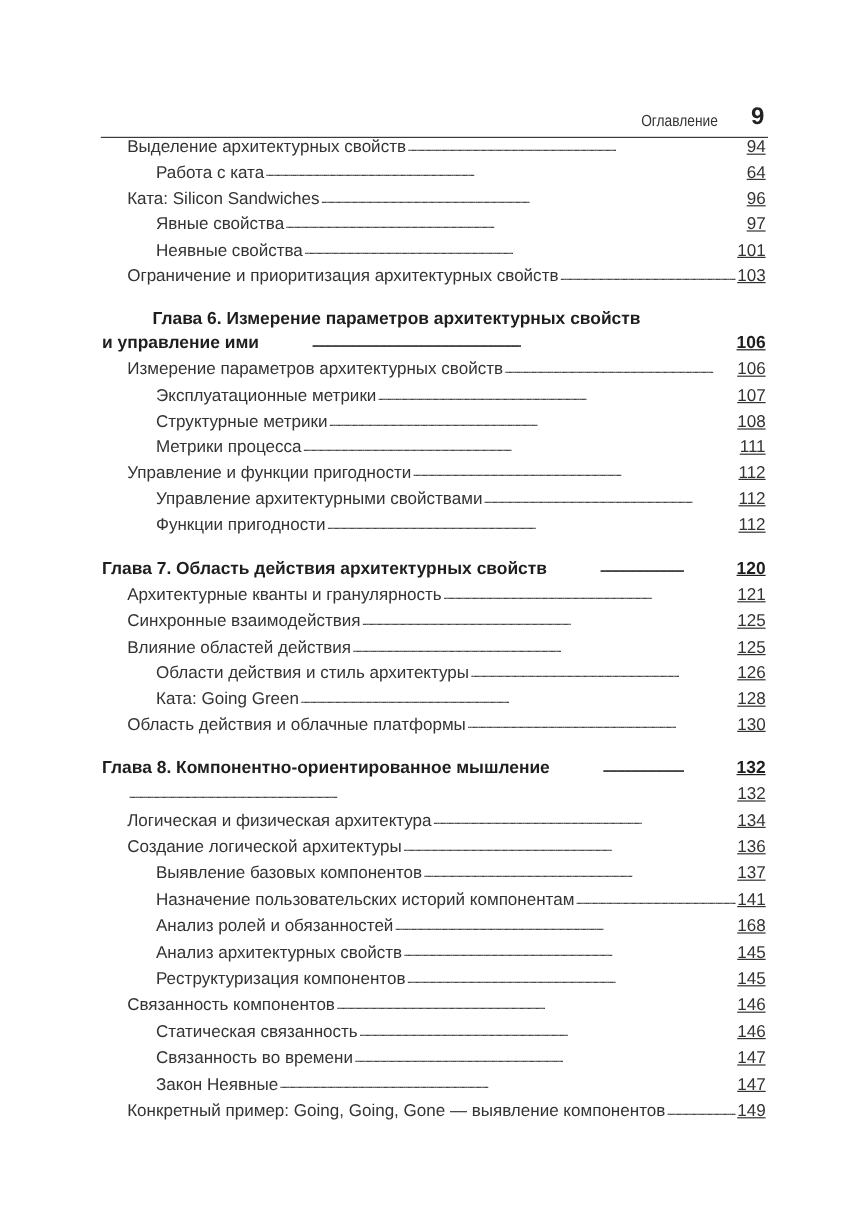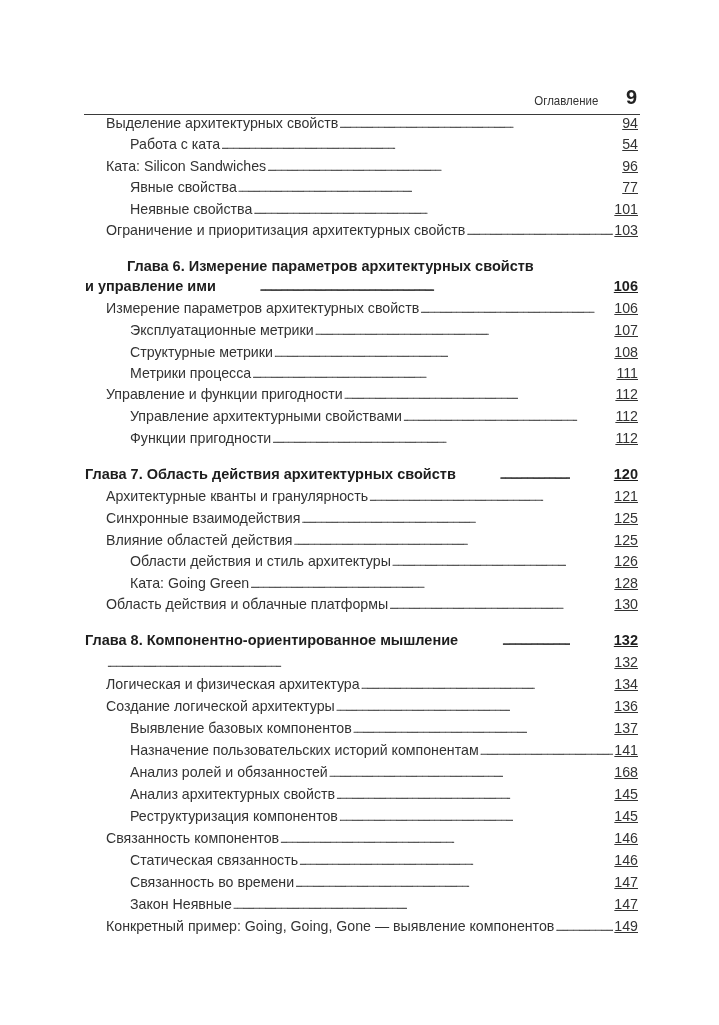--- a/index.html
+++ b/index.html
@@ -20,21 +20,21 @@
     position: absolute; right: 42px; top: 9px;
     font-size: 13.5px; color: #333; transform: scaleX(0.85); transform-origin: right center;
   }
   .header .pageno {
     position: absolute; right: 3px; top: 2px;
     font-size: 20px; font-weight: bold; color: #222;
   }
   .toc { position: absolute; left: 0; top: 0; width: 719px; }
   .row {
     position: absolute; height: 20px;
-    display: flex; align-items: flex-start;
+    display: flex; align-items: center;
     font-size: 14.2px; line-height: 20px; color: #333;
   }
   .row .label { white-space: nowrap; }
   .row .leader {
     flex: 1; overflow: hidden; white-space: nowrap;
     margin: 0 1px; position: relative; top: 0px;
   }
   .row .leader::before {
     content: ". . . . . . . . . . . . . . . . . . . . . . . . . . . . . . . . . . . . . . . . . . . . . . . . . . . . . . . . . . . . . . . . . . . . . . . . . . . . . . . . . . . . . . . . . . . . . . . . . . . . . . . . . . . . . . . . . . . . . . . . . . . . . . . . . . . . . . . . . . . . . . . . . . . . . . . . . . . . . . . . . . . . . . . . . . . . . . . . . . . . .";
     letter-spacing: -2.3px; font-size: 10px; color: #444;
@@ -60,31 +60,31 @@
 <div class="toc">
 
   <div class="row lvl1" style="top:113px">
     <span class="label">Выделение архитектурных свойств</span>
     <span class="leader"></span>
     <span class="page">94</span>
   </div>
   <div class="row lvl2" style="top:134px">
     <span class="label">Работа с ката</span>
     <span class="leader"></span>
-    <span class="page">54</span>
+    <span class="page">64</span>
   </div>
   <div class="row lvl1" style="top:156px">
     <span class="label">Ката: Silicon Sandwiches</span>
     <span class="leader"></span>
     <span class="page">96</span>
   </div>
   <div class="row lvl2" style="top:177px">
     <span class="label">Явные свойства</span>
     <span class="leader"></span>
-    <span class="page">77</span>
+    <span class="page">97</span>
   </div>
   <div class="row lvl2" style="top:199px">
     <span class="label">Неявные свойства</span>
     <span class="leader"></span>
     <span class="page">101</span>
   </div>
   <div class="row lvl1" style="top:220px">
     <span class="label">Ограничение и приоритизация архитектурных свойств</span>
     <span class="leader"></span>
     <span class="page">103</span>

